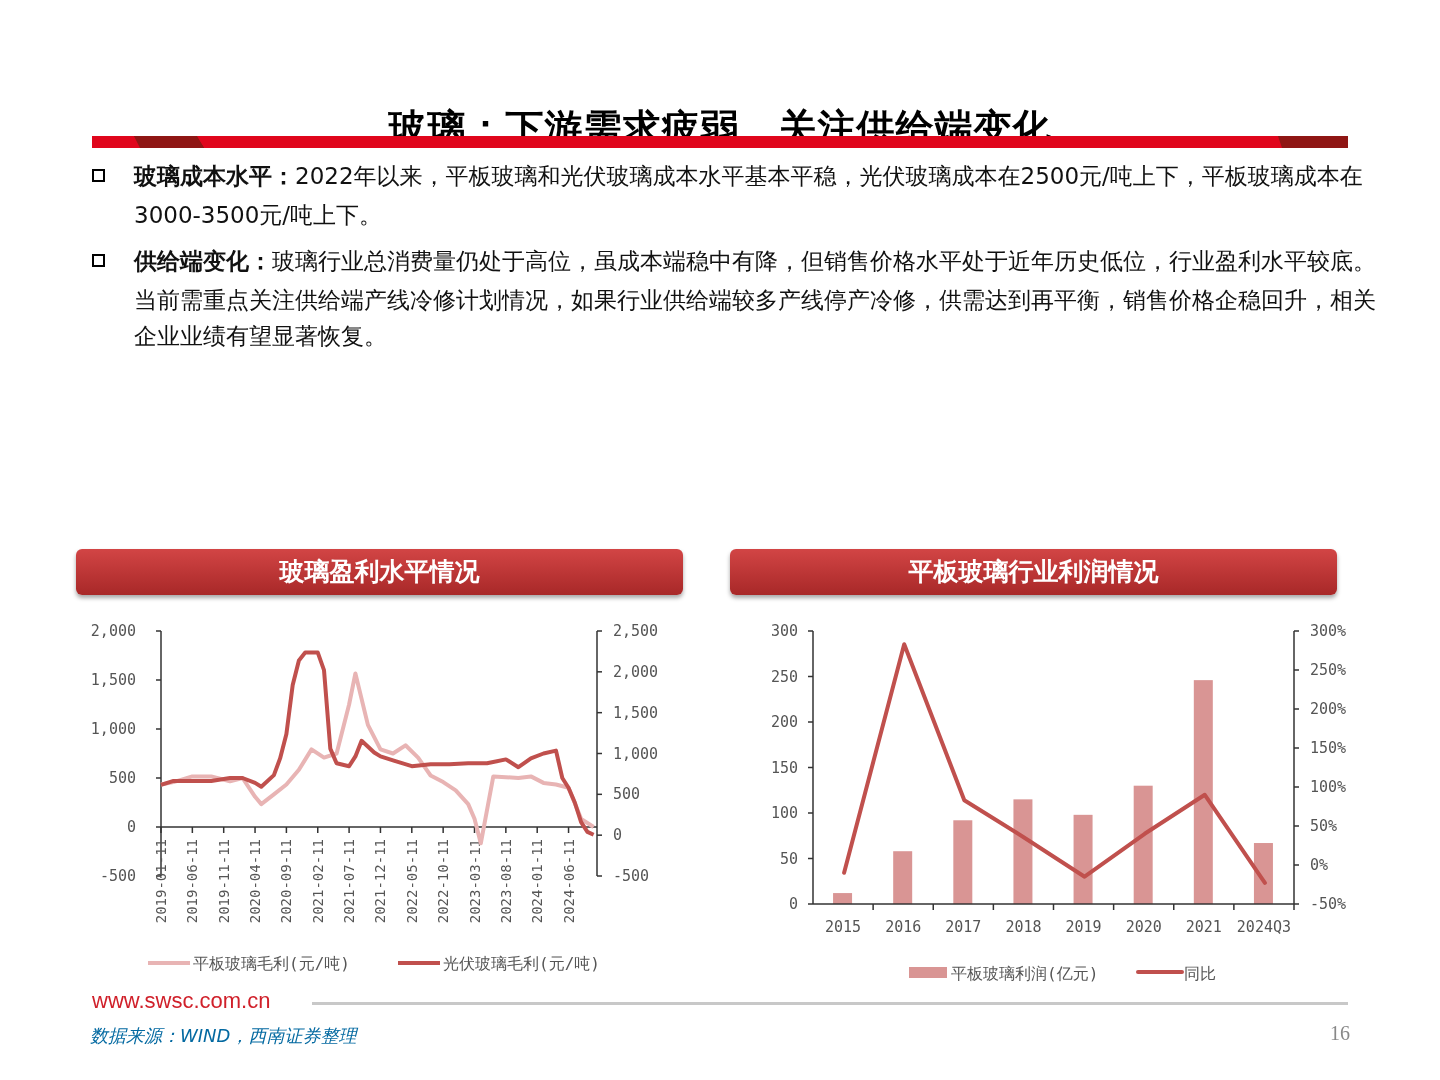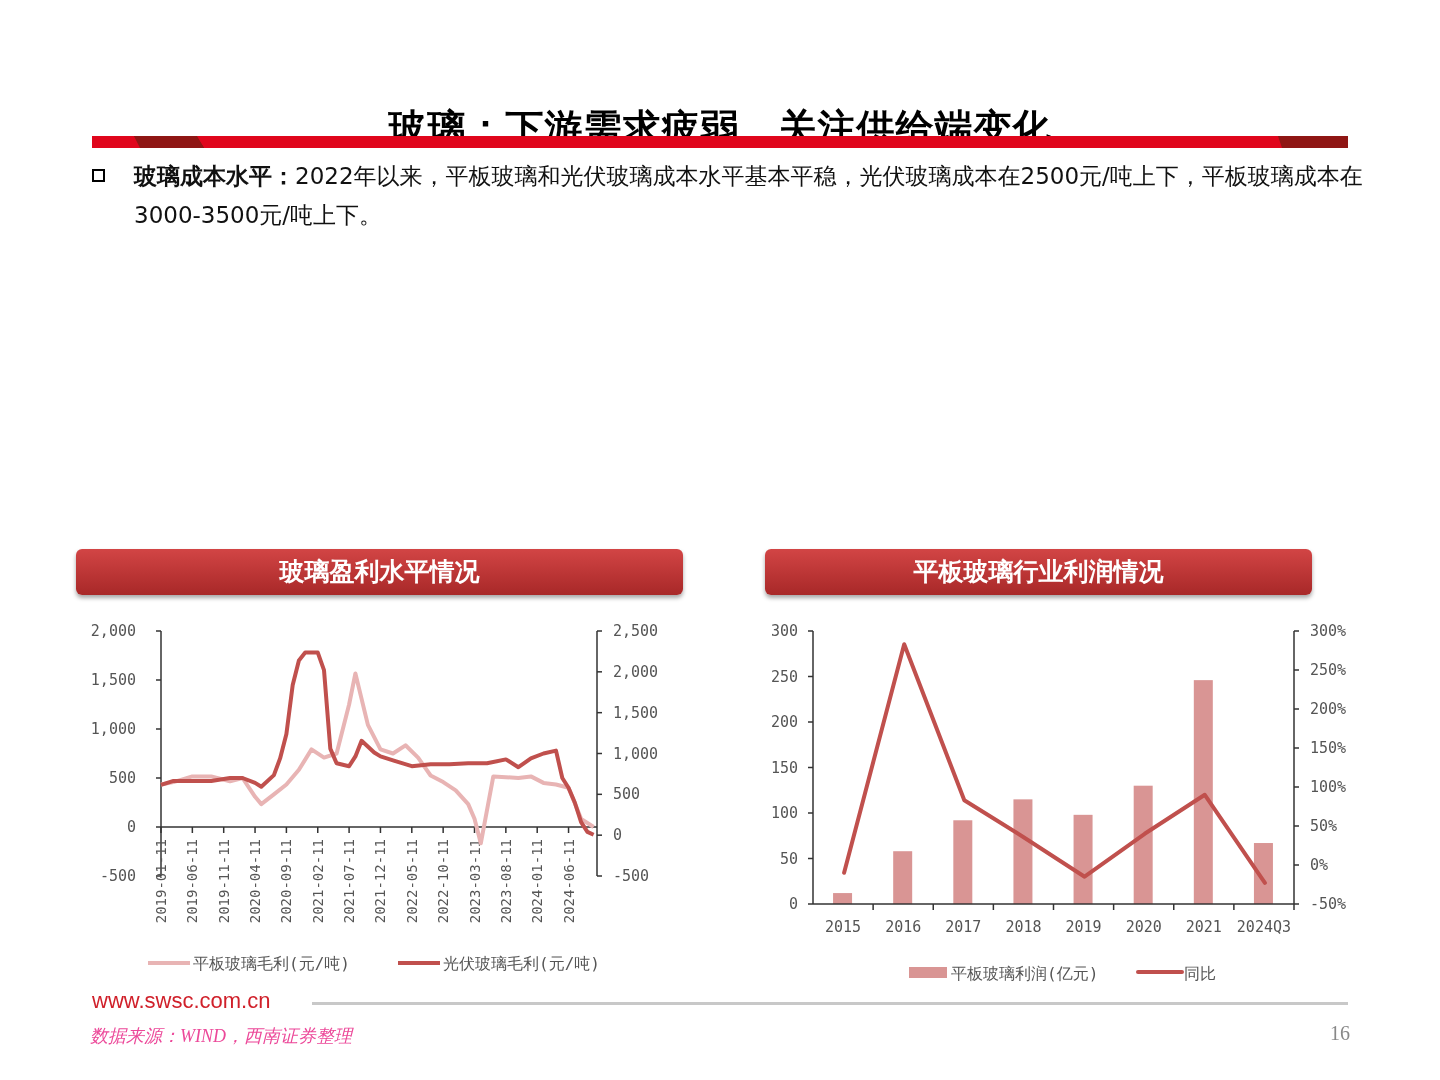--- a/index.html
+++ b/index.html
@@ -15,21 +15,21 @@
                  border: 2.5px solid #000; box-sizing: border-box; }
   .bullet .label { font-weight: bold; font-family: Liberation Mono, monospace; }
   .panel-head { position: absolute; height: 46px; border-radius: 6px;
                 background: linear-gradient(#d24545, #a82828);
                 box-shadow: 0 3px 4px rgba(0,0,0,0.35);
                 color: #fff; font-weight: bold; font-size: 25px; text-align: center; line-height: 46px; }
   svg text { font-family: "DejaVu Sans Mono", "Liberation Mono", monospace; }
   .footer-url { position: absolute; left: 92px; top: 988px; font-size: 22px; color: #d0202a;
                 font-family: "Liberation Sans", sans-serif; }
   .footer-line { position: absolute; left: 312px; top: 1002px; width: 1036px; height: 3px; background: #c8c8c8; }
-  .footer-source { position: absolute; left: 90px; top: 1024px; font-size: 18px; font-style: italic; color: #ec4899; font-family: Liberation Serif, serif; }
+  .footer-source { position: absolute; left: 90px; top: 1024px; font-size: 18px; font-style: italic; color: #0369a1; }
   .page-num { position: absolute; left: 1330px; top: 1022px; font-size: 20px; color: #888;
               font-family: Liberation Serif, serif; }
 </style>
 </head>
 <body>
 
 <div class="title">玻璃：下游需求疲弱，关注供给端变化</div>
 
 <svg class="redbar" viewBox="0 0 1256 12" preserveAspectRatio="none">
   <polygon points="0,0 1256,0 1256,12 0,12" fill="#e0061c"></polygon>
@@ -37,24 +37,28 @@
   <polygon points="50,0 104,0 112,12 56,12" fill="#8f1614"></polygon>
   <polygon points="42,0 104,0 112,12 48,12" fill="#8f1614"></polygon>
   <polygon points="1186,0 1256,0 1256,12 1190,12" fill="#8f1614"></polygon>
 </svg>
 
 <div class="bullets">
   <div class="bullet">
     <span class="box"></span>
     <span class="label">玻璃成本水平：</span><span>2022年以来，平板玻璃和光伏玻璃成本水平基本平稳，光伏玻璃成本在2500元/吨上下，平板玻璃成本在3000-3500元/吨上下。</span>
   </div>
+  <div class="bullet">
+    <span class="box"></span>
+    <span class="label">供给端变化：</span><span>玻璃行业总消费量仍处于高位，虽成本端稳中有降，但销售价格水平处于近年历史低位，行业盈利水平较底。当前需重点关注供给端产线冷修计划情况，如果行业供给端较多产线停产冷修，供需达到再平衡，销售价格企稳回升，相关企业业绩有望显著恢复。</span>
+  </div>
 </div>
 
 <div class="panel-head" style="left:76px; top:549px; width:607px;">玻璃盈利水平情况</div>
-<div class="panel-head" style="left:765px; top:549px; width:547px;">平板玻璃行业利润情况</div>
+<div class="panel-head" style="left:730px; top:549px; width:607px;">平板玻璃行业利润情况</div>
 
 <svg id="chart1" style="position:absolute; left:76px; top:610px;" width="610" height="380" viewBox="76 610 610 380">
     <line x1="161" y1="631" x2="161" y2="876" stroke="#333" stroke-width="1.5"></line>
     <line x1="156" y1="631" x2="161" y2="631" stroke="#333" stroke-width="1.5"></line>
     <text x="136" y="636" text-anchor="end" font-size="15" fill="#555">2,000</text>
     <line x1="156" y1="680" x2="161" y2="680" stroke="#333" stroke-width="1.5"></line>
     <text x="136" y="685" text-anchor="end" font-size="15" fill="#555">1,500</text>
     <line x1="156" y1="729" x2="161" y2="729" stroke="#333" stroke-width="1.5"></line>
     <text x="136" y="734" text-anchor="end" font-size="15" fill="#555">1,000</text>
     <line x1="156" y1="778" x2="161" y2="778" stroke="#333" stroke-width="1.5"></line>

